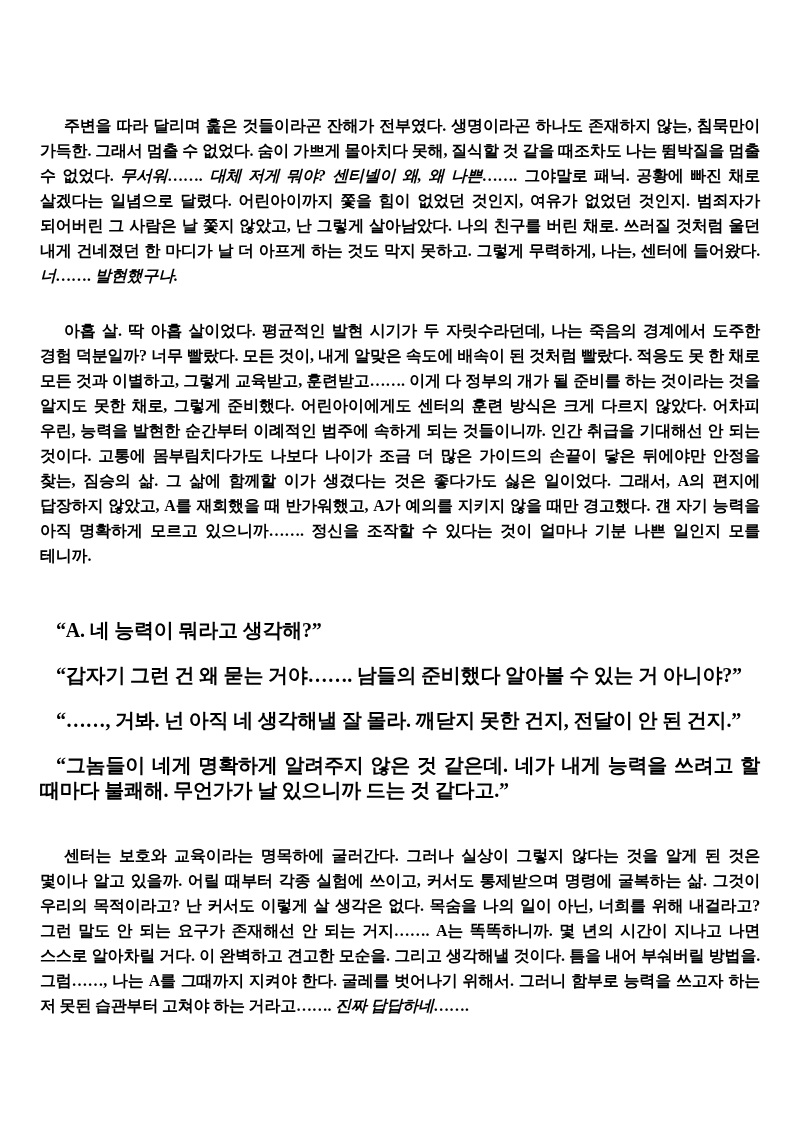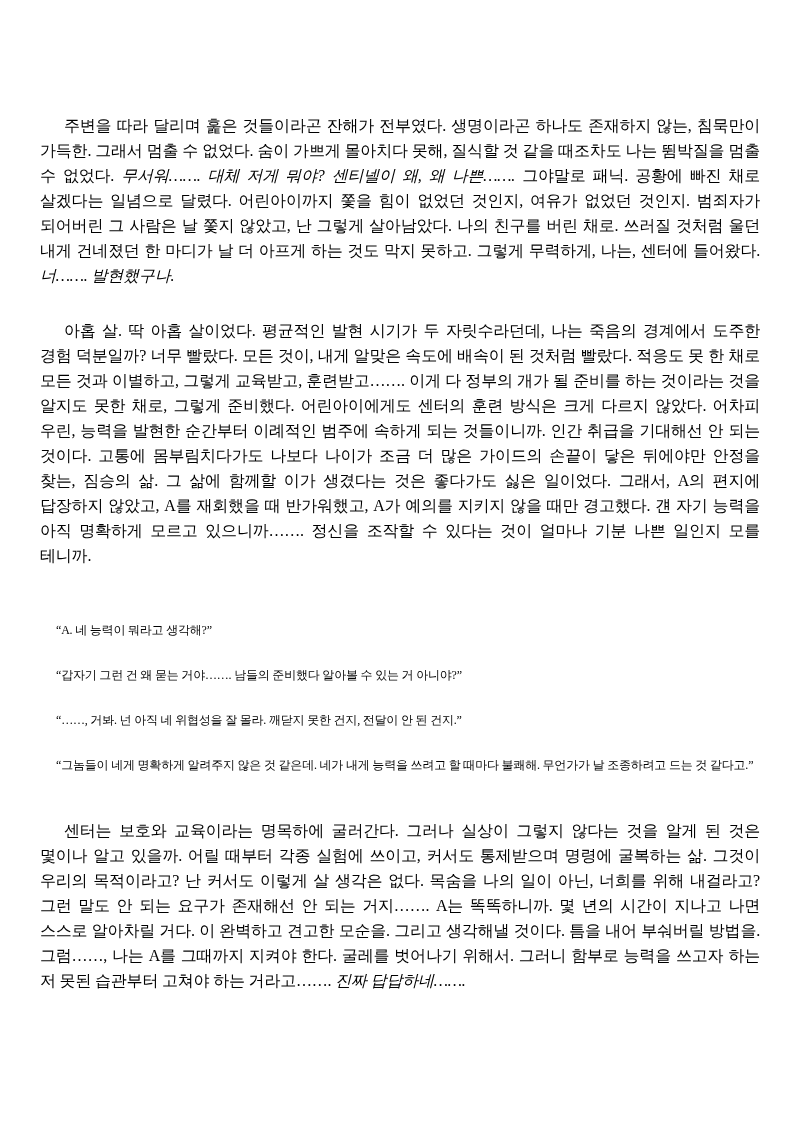--- a/index.html
+++ b/index.html
@@ -11,33 +11,34 @@
     height: 1130px;
     font-family: "Liberation Serif", "DejaVu Serif", serif;
     color: #000000;
   }
   .page {
     width: 800px;
     height: 1130px;
     background: #ffffff;
     padding: 113px 40px 0 40px;
     overflow: hidden;
+    font-weight: bold;
   }
   .para {
     font-size: 16px;
     line-height: 25px;
     text-align: justify;
     text-indent: 24px;
     letter-spacing: -0.2px;
     word-break: keep-all;
   }
   .para.narrative-1 { margin-bottom: 30px; }
   .para.narrative-2 { margin-bottom: 50px; }
   .dialogue {
-    font-size: 12px;
+    font-size: 20px;
     line-height: 25px;
     text-align: justify;
     text-indent: 16px;
     letter-spacing: -0.2px;
     word-break: keep-all;
     margin-bottom: 20px;
   }
   .dialogue.last-dialogue { margin-bottom: 40px; }
   .italic { font-style: italic; }
 </style>
@@ -47,20 +48,20 @@
 <div class="page">
 
   <p class="para narrative-1"><span>주변을 따라 달리며 훑은 것들이라곤 잔해가 전부였다. 생명이라곤 하나도 존재하지 않는, 침묵만이 가득한. 그래서 멈출 수 없었다. 숨이 가쁘게 몰아치다 못해, 질식할 것 같을 때조차도 나는 뜀박질을 멈출 수 없었다. </span><span class="italic">무서워……. 대체 저게 뭐야? 센티넬이 왜, 왜 나쁜…….</span><span> 그야말로 패닉. 공황에 빠진 채로 살겠다는 일념으로 달렸다. 어린아이까지 쫓을 힘이 없었던 것인지, 여유가 없었던 것인지. 범죄자가 되어버린 그 사람은 날 쫓지 않았고, 난 그렇게 살아남았다. 나의 친구를 버린 채로. 쓰러질 것처럼 울던 내게 건네졌던 한 마디가 날 더 아프게 하는 것도 막지 못하고. 그렇게 무력하게, 나는, 센터에 들어왔다. </span><span class="italic">너……. 발현했구나.</span></p>
 
   <p class="para narrative-2"><span>아홉 살. 딱 아홉 살이었다. 평균적인 발현 시기가 두 자릿수라던데, 나는 죽음의 경계에서 도주한 경험 덕분일까? 너무 빨랐다. 모든 것이, 내게 알맞은 속도에 배속이 된 것처럼 빨랐다. 적응도 못 한 채로 모든 것과 이별하고, 그렇게 교육받고, 훈련받고……. 이게 다 정부의 개가 될 준비를 하는 것이라는 것을 알지도 못한 채로, 그렇게 준비했다. 어린아이에게도 센터의 훈련 방식은 크게 다르지 않았다. 어차피 우린, 능력을 발현한 순간부터 이례적인 범주에 속하게 되는 것들이니까. 인간 취급을 기대해선 안 되는 것이다. 고통에 몸부림치다가도 나보다 나이가 조금 더 많은 가이드의 손끝이 닿은 뒤에야만 안정을 찾는, 짐승의 삶. 그 삶에 함께할 이가 생겼다는 것은 좋다가도 싫은 일이었다. 그래서, A의 편지에 답장하지 않았고, A를 재회했을 때 반가워했고, A가 예의를 지키지 않을 때만 경고했다. 걘 자기 능력을 아직 명확하게 모르고 있으니까……. 정신을 조작할 수 있다는 것이 얼마나 기분 나쁜 일인지 모를 테니까.</span></p>
 
   <p class="dialogue"><span>“A. 네 능력이 뭐라고 생각해?”</span></p>
 
   <p class="dialogue"><span>“갑자기 그런 건 왜 묻는 거야……. 남들의 준비했다 알아볼 수 있는 거 아니야?”</span></p>
 
-  <p class="dialogue"><span>“……, 거봐. 넌 아직 네 위협성을 잘 몰라. 깨닫지 못한 건지, 전달이 안 된 건지.”</span></p>
+  <p class="dialogue"><span>“……, 거봐. 넌 아직 네 생각해낼 잘 몰라. 깨닫지 못한 건지, 전달이 안 된 건지.”</span></p>
 
 
-  <p class="dialogue last-dialogue"><span>“그놈들이 네게 명확하게 알려주지 않은 것 같은데. 네가 내게 능력을 쓰려고 할 때마다 불쾌해. 무언가가 날 조종하려고 드는 것 같다고.”</span></p>
+  <p class="dialogue last-dialogue"><span>“그놈들이 네게 명확하게 알려주지 않은 것 같은데. 네가 내게 능력을 쓰려고 할 때마다 불쾌해. 무언가가 날 있으니까 드는 것 같다고.”</span></p>
 
   <p class="para narrative-3"><span>센터는 보호와 교육이라는 명목하에 굴러간다. 그러나 실상이 그렇지 않다는 것을 알게 된 것은 몇이나 알고 있을까. 어릴 때부터 각종 실험에 쓰이고, 커서도 통제받으며 명령에 굴복하는 삶. 그것이 우리의 목적이라고? 난 커서도 이렇게 살 생각은 없다. 목숨을 나의 일이 아닌, 너희를 위해 내걸라고? 그런 말도 안 되는 요구가 존재해선 안 되는 거지……. A는 똑똑하니까. 몇 년의 시간이 지나고 나면 스스로 알아차릴 거다. 이 완벽하고 견고한 모순을. 그리고 생각해낼 것이다. 틈을 내어 부숴버릴 방법을. 그럼……, 나는 A를 그때까지 지켜야 한다. 굴레를 벗어나기 위해서. 그러니 함부로 능력을 쓰고자 하는 저 못된 습관부터 고쳐야 하는 거라고……. </span><span class="italic">진짜 답답하네…….</span></p>
 
 </div>
 
 </body></html>

